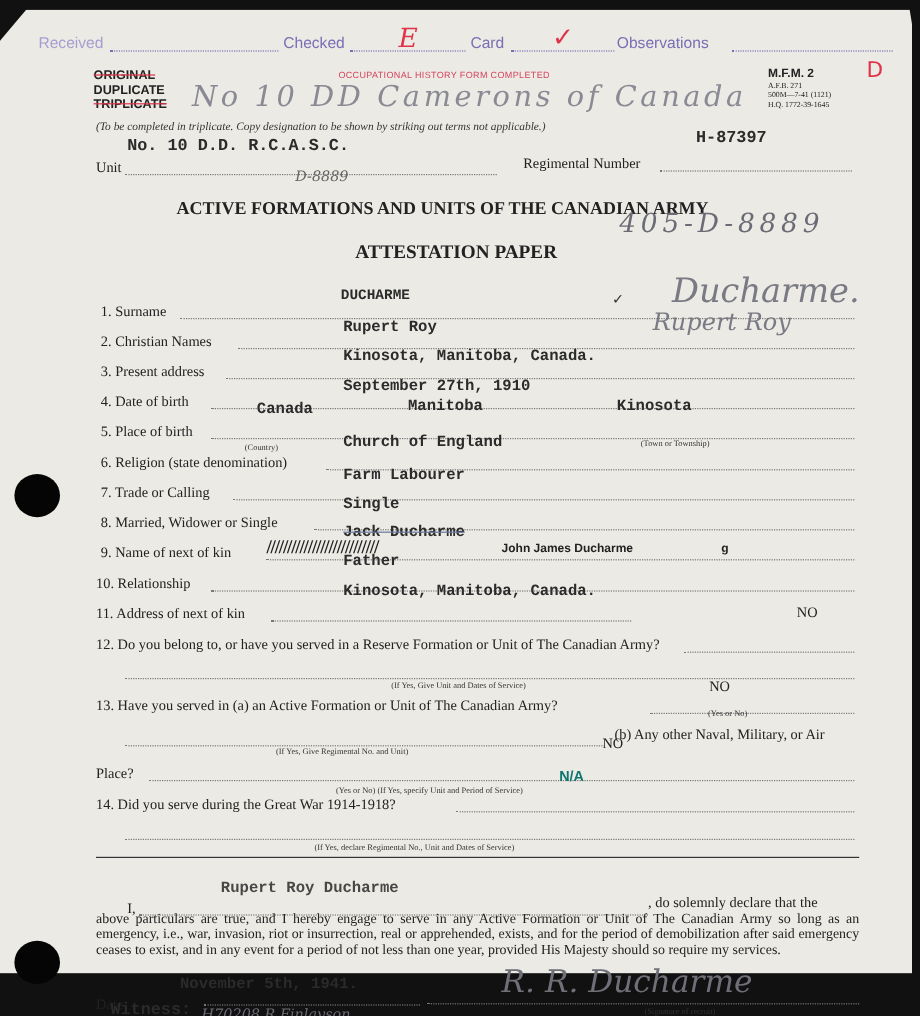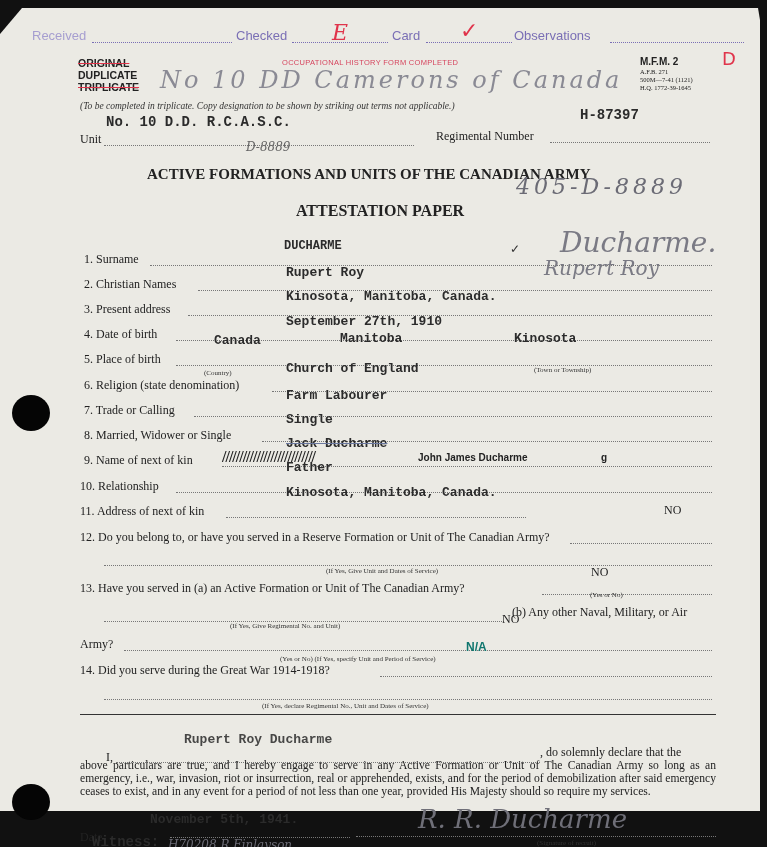--- a/index.html
+++ b/index.html
@@ -141,21 +141,21 @@
 
   <span class="abs label" style="left:80px;top:573px">13. Have you served in (a) an Active Formation or Unit of The Canadian Army?</span>
   <div class="dots" style="left:542px;top:586px;width:170px"></div>
   <span class="abs tiny" style="left:590px;top:583px">(Yes or No)</span>
 
   <div class="dots" style="left:104px;top:613px;width:400px"></div>
   <span class="abs tiny" style="left:230px;top:614px">(If Yes, Give Regimental No. and Unit)</span>
   <span class="abs label" style="left:502px;top:604px">NO</span>
   <span class="abs label" style="left:512px;top:597px">(b) Any other Naval, Military, or Air</span>
 
-  <span class="abs label" style="left:80px;top:629px">Army?</span>
+  <span class="abs label" style="left:80px;top:629px">Place?</span>
   <div class="dots" style="left:124px;top:642px;width:588px"></div>
   <span class="abs tiny" style="left:280px;top:647px">(Yes or No) (If Yes, specify Unit and Period of Service)</span>
   <span class="abs" style="left:466px;top:632px;font-family:'Liberation Sans',sans-serif;font-weight:bold;font-size:12px;color:#0f766e">N/A</span>
 
   <span class="abs label" style="left:80px;top:655px">14. Did you serve during the Great War 1914-1918?</span>
   <div class="dots" style="left:380px;top:668px;width:332px"></div>
   <div class="dots" style="left:104px;top:691px;width:608px"></div>
   <span class="abs tiny" style="left:262px;top:694px">(If Yes, declare Regimental No., Unit and Dates of Service)</span>
 
   <div class="rule" style="left:80px;top:706px;width:636px"></div>

